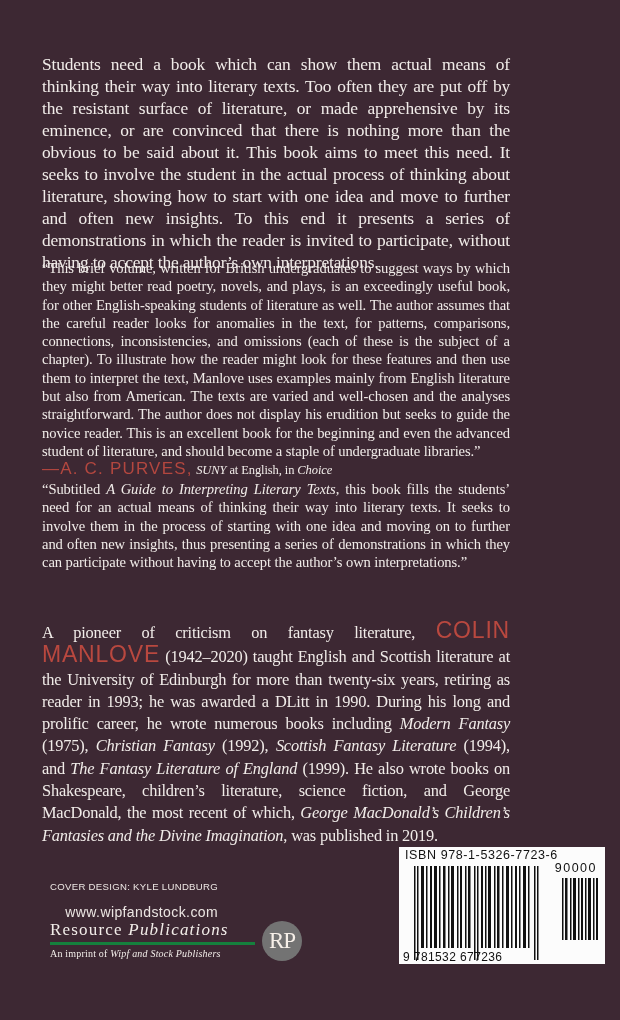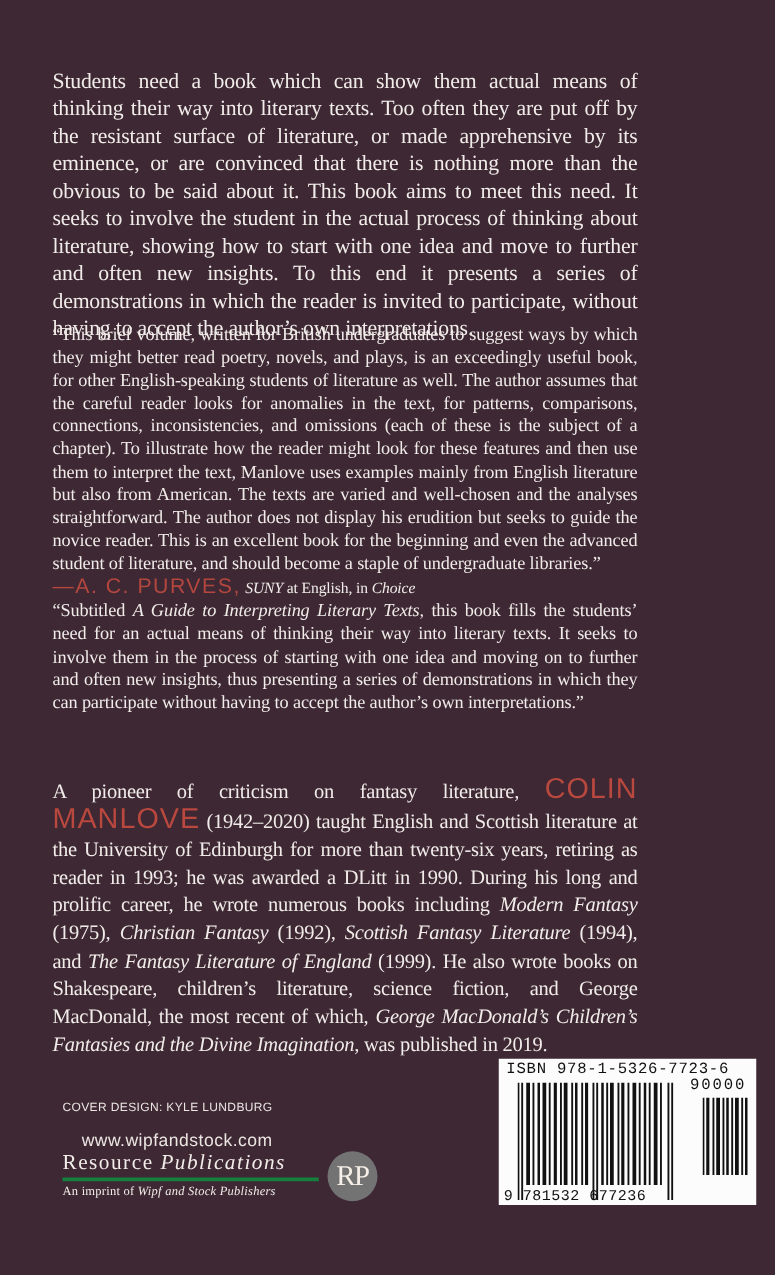--- a/index.html
+++ b/index.html
@@ -63,21 +63,21 @@
   .imprint .rp-sub { font-size: 10px; letter-spacing: 0.2px; margin-top: 3px; white-space: nowrap; }
   .rp-logo {
     position: absolute; left: 262px; top: 921px; width: 40px; height: 40px;
     border-radius: 50%; background: #737373;
     color: #f6efe8; font-size: 23px; line-height: 40px; text-align: center;
     letter-spacing: -1px;
   }
   .barcode-box {
     position: absolute; left: 399px; top: 847px; width: 206px; height: 117px;
     background: #fcfcfc; color: #111;
-    font-family: Liberation Mono, monospace;
+    font-family: Liberation Sans, sans-serif;
   }
   .isbn-text { position: absolute; left: 6px; top: 1px; font-size: 12.5px; letter-spacing: 0.6px; white-space: nowrap; }
   .price-text { position: absolute; right: 8px; top: 14px; font-size: 12.5px; letter-spacing: 1.5px; }
   .ean-text { position: absolute; left: 4px; bottom: 0px; font-size: 12px; letter-spacing: 0.4px; white-space: nowrap; }
   .bars-main { position: absolute; left: 15px; top: 19px; width: 127px; height: 94px; }
   .bars-add { position: absolute; left: 163px; top: 31px; width: 37px; height: 62px; }
 </style>
 </head>
 <body>
 

